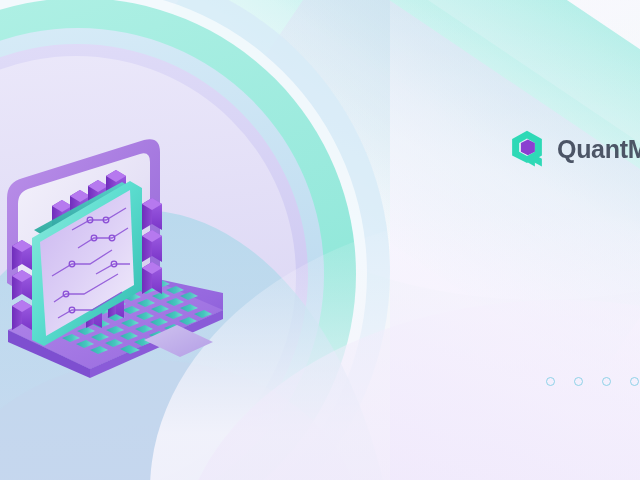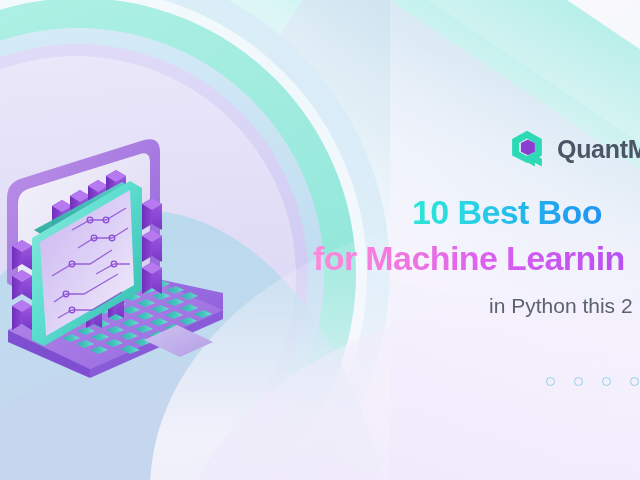--- a/index.html
+++ b/index.html
@@ -465,25 +465,20 @@
   <div id="logo-block">
     <svg id="logo-mark" viewBox="0 0 48 48">
       <path d="M24,3 L41,12.5 L41,31.5 L33,36 L33,44 L25,39.5 L24,40 L7,31.5 L7,12.5 Z
                M24,12 L15,17 L15,27 L24,32 L33,27 L33,17 Z" fill="#2ed9b6"></path>
       <polygon points="17,17 25,13 33,17 33,27 25,31 17,27" fill="#8a3fd1"></polygon>
       <polygon points="32,30 41,35 41,44 32,39" fill="#2ed9b6"></polygon>
     </svg>
     <span id="logo-text">QuantMa</span>
   </div>
 
-  <div id="headline">
-    <div class="hl" id="hl-1">10 Best Boo</div>
-    <div class="hl" id="hl-2">for Machine Learnin</div>
-    <div class="hl" id="hl-3">in Python this 2</div>
-  </div>
 
   <div id="dots">
     <span class="dot"></span>
     <span class="dot"></span>
     <span class="dot"></span>
     <span class="dot"></span>
   </div>
 
 </div>
 

